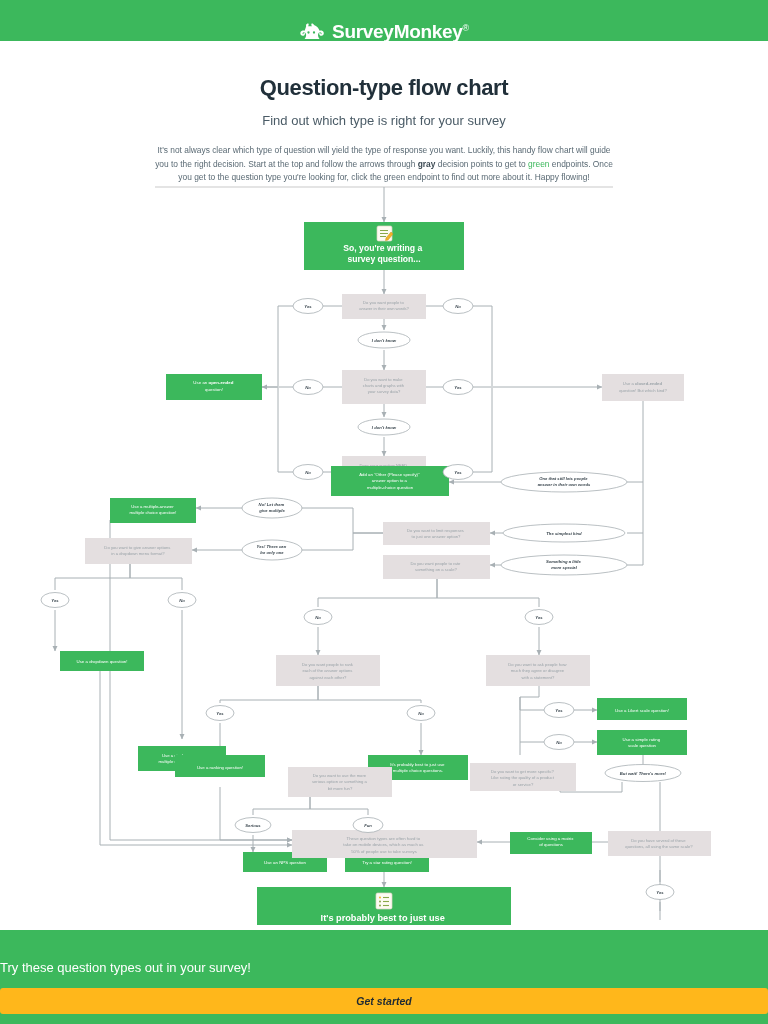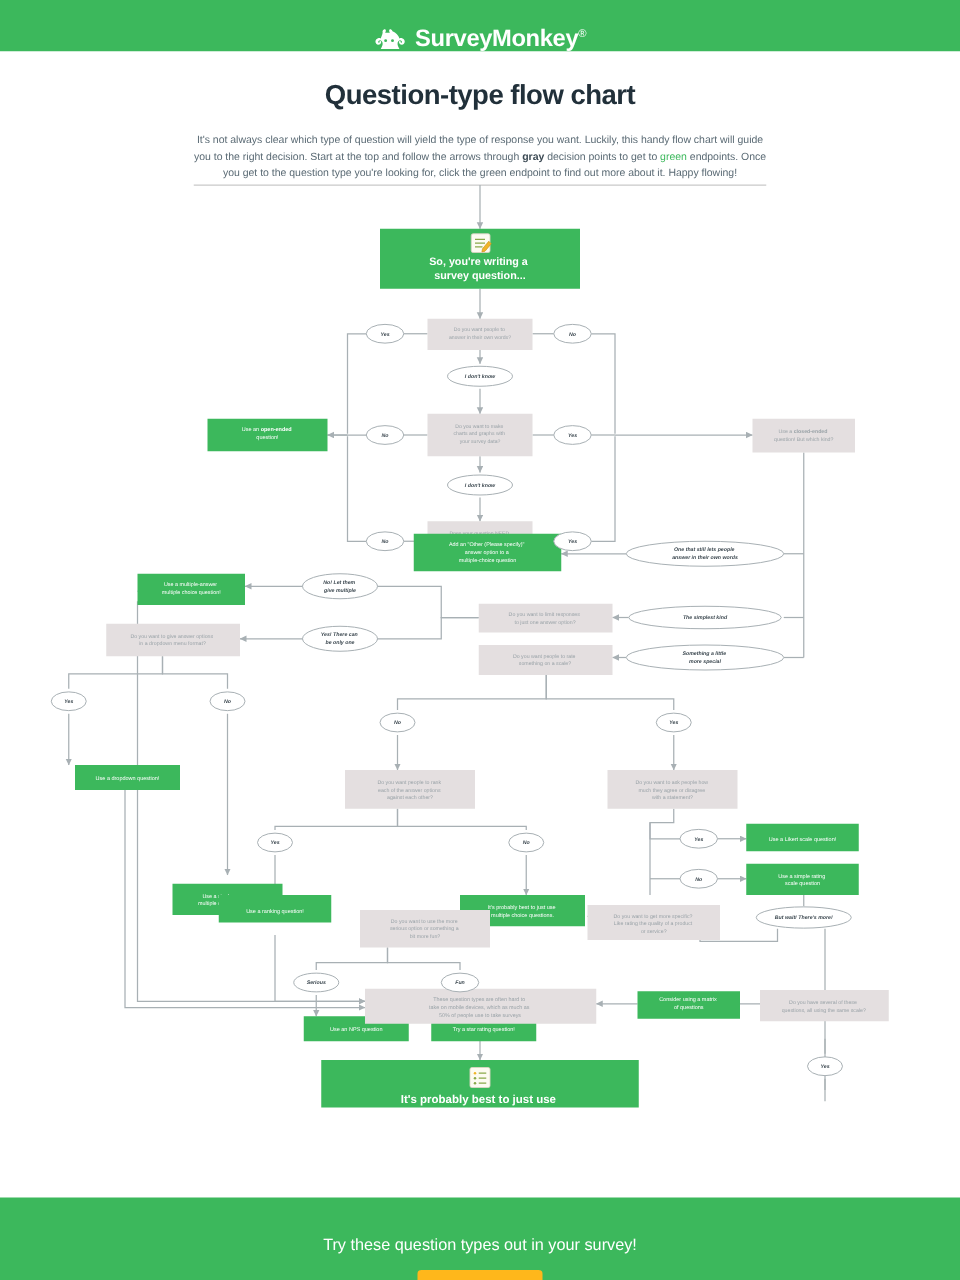--- a/index.html
+++ b/index.html
@@ -20,21 +20,21 @@
   }
   .logo-wrap { display:flex; align-items:center; gap:7px; }
   .logo-mark { width:26px; height:18px; display:block; }
   .logo-text {
     color:#ffffff; font-size:19px; font-weight:700; letter-spacing:-0.3px;
     line-height:1;
   }
   .logo-text .tm { font-size:9px; vertical-align:super; font-weight:400; }
 
   
-  .titleblock { padding-top: 22px; text-align:center; }
+  .titleblock { padding-top: 34px; text-align:center; }
   h1.page-title {
     margin:0; font-size:22px; font-weight:700; color:#21303a;
     letter-spacing:-0.4px;
   }
   .subtitle {
     margin-top:12px; font-size:13px; color:#4a5b66; font-weight:400;
   }
   .intro {
     width: 460px; margin: 16px auto 0 auto;
     font-size: 8.4px; line-height: 1.62; color:#5a6a74; text-align:center;
@@ -44,22 +44,22 @@
 
   
   .chart-area { position:relative; width:768px; height:740px; }
   svg.flow { position:absolute; top:0; left:0; width:768px; height:740px; }
 
   .node-text { pointer-events:none; }
 
   
   .footer {
     position:absolute; left:0; bottom:0;
-    width:768px; height:66px; background:#3cb85c;
-    display:flex; flex-direction:column; align-items:center;
+    width:768px; height:94px; background:#3cb85c;
+    display:flex; flex-direction:column; 
     padding-top:30px;
   }
   .footer-text { color:#ffffff; font-size:13px; }
   .cta-btn {
     margin-top:13px;
     background:#ffb71b; color:#1f2a33;
     font-size:10.5px; font-weight:700;
     border:none; border-radius:3px;
     padding:7px 22px; cursor:pointer;
     font-family:"Liberation Sans", sans-serif;
@@ -75,20 +75,21 @@
       <path fill="#ffffff" d="M14 4c1.2-2.6 3.4-3.6 4.6-2.8 1.3.9.9 3.3-.4 5.3 2.4-.3 5-.3 7.6 0-1.3-2-1.7-4.4-.4-5.3 1.2-.8 3.4.2 4.6 2.8 5.6 2 9.6 6.4 11.2 11.6 1.1-.6 2.6-.9 4.1-.5 2.6.7 4.3 3 4.3 5.4 0 2.8-2.1 5-4.6 5-2.3 0-3.8-1.4-4.4-3.2-.4-1.2 0-2.3.8-2.6.7-.3 1.4.1 1.7.8.3.8-.1 1.3.3 1.7.5.5 1.5.2 1.7-.8.3-1.3-.7-2.6-2.2-2.8-2.1-.3-4.1 1.3-4.7 3.9-.7 3.2.9 6.6 2.9 9.7H11.2c2-3.1 3.6-6.5 2.9-9.7-.6-2.6-2.6-4.2-4.7-3.9-1.5.2-2.5 1.5-2.2 2.8.2 1 1.2 1.3 1.7.8.4-.4 0-.9.3-1.7.3-.7 1-1.1 1.7-.8.8.3 1.2 1.4.8 2.6-.6 1.8-2.1 3.2-4.4 3.2-2.5 0-4.6-2.2-4.6-5 0-2.4 1.7-4.7 4.3-5.4 1.5-.4 3-.1 4.1.5C12.7 11 15.1 7 14 4z"></path>
       <circle fill="#3cb85c" cx="19" cy="19" r="2.3"></circle>
       <circle fill="#3cb85c" cx="30" cy="19" r="2.3"></circle>
     </svg>
     <span class="logo-text"><span>SurveyMonkey</span><span class="tm">®</span></span>
   </div>
 </div>
 
 <div class="titleblock">
   <h1 class="page-title">Question-type flow chart</h1>
+  <div class="subtitle">Find out which type is right for your survey</div>
   <p class="intro">
     <span>It's not always clear which type of question will yield the type of response you want. Luckily, this handy flow chart will guide you to the right decision. Start at the top and follow the arrows through </span><b>gray</b><span> decision points to get to </span><span class="green">green</span><span> endpoints. Once you get to the question type you're looking for, click the green endpoint to find out more about it. Happy flowing!</span>
   </p>
 </div>
 
 <div class="chart-area">
   <svg class="flow" viewBox="0 0 768 740">
     <defs>
       <marker id="arw" markerWidth="7" markerHeight="7" refX="5.2" refY="2.6" orient="auto">
         <path d="M0,0 L5.4,2.6 L0,5.2 z" fill="#a8b0b4"></path>

